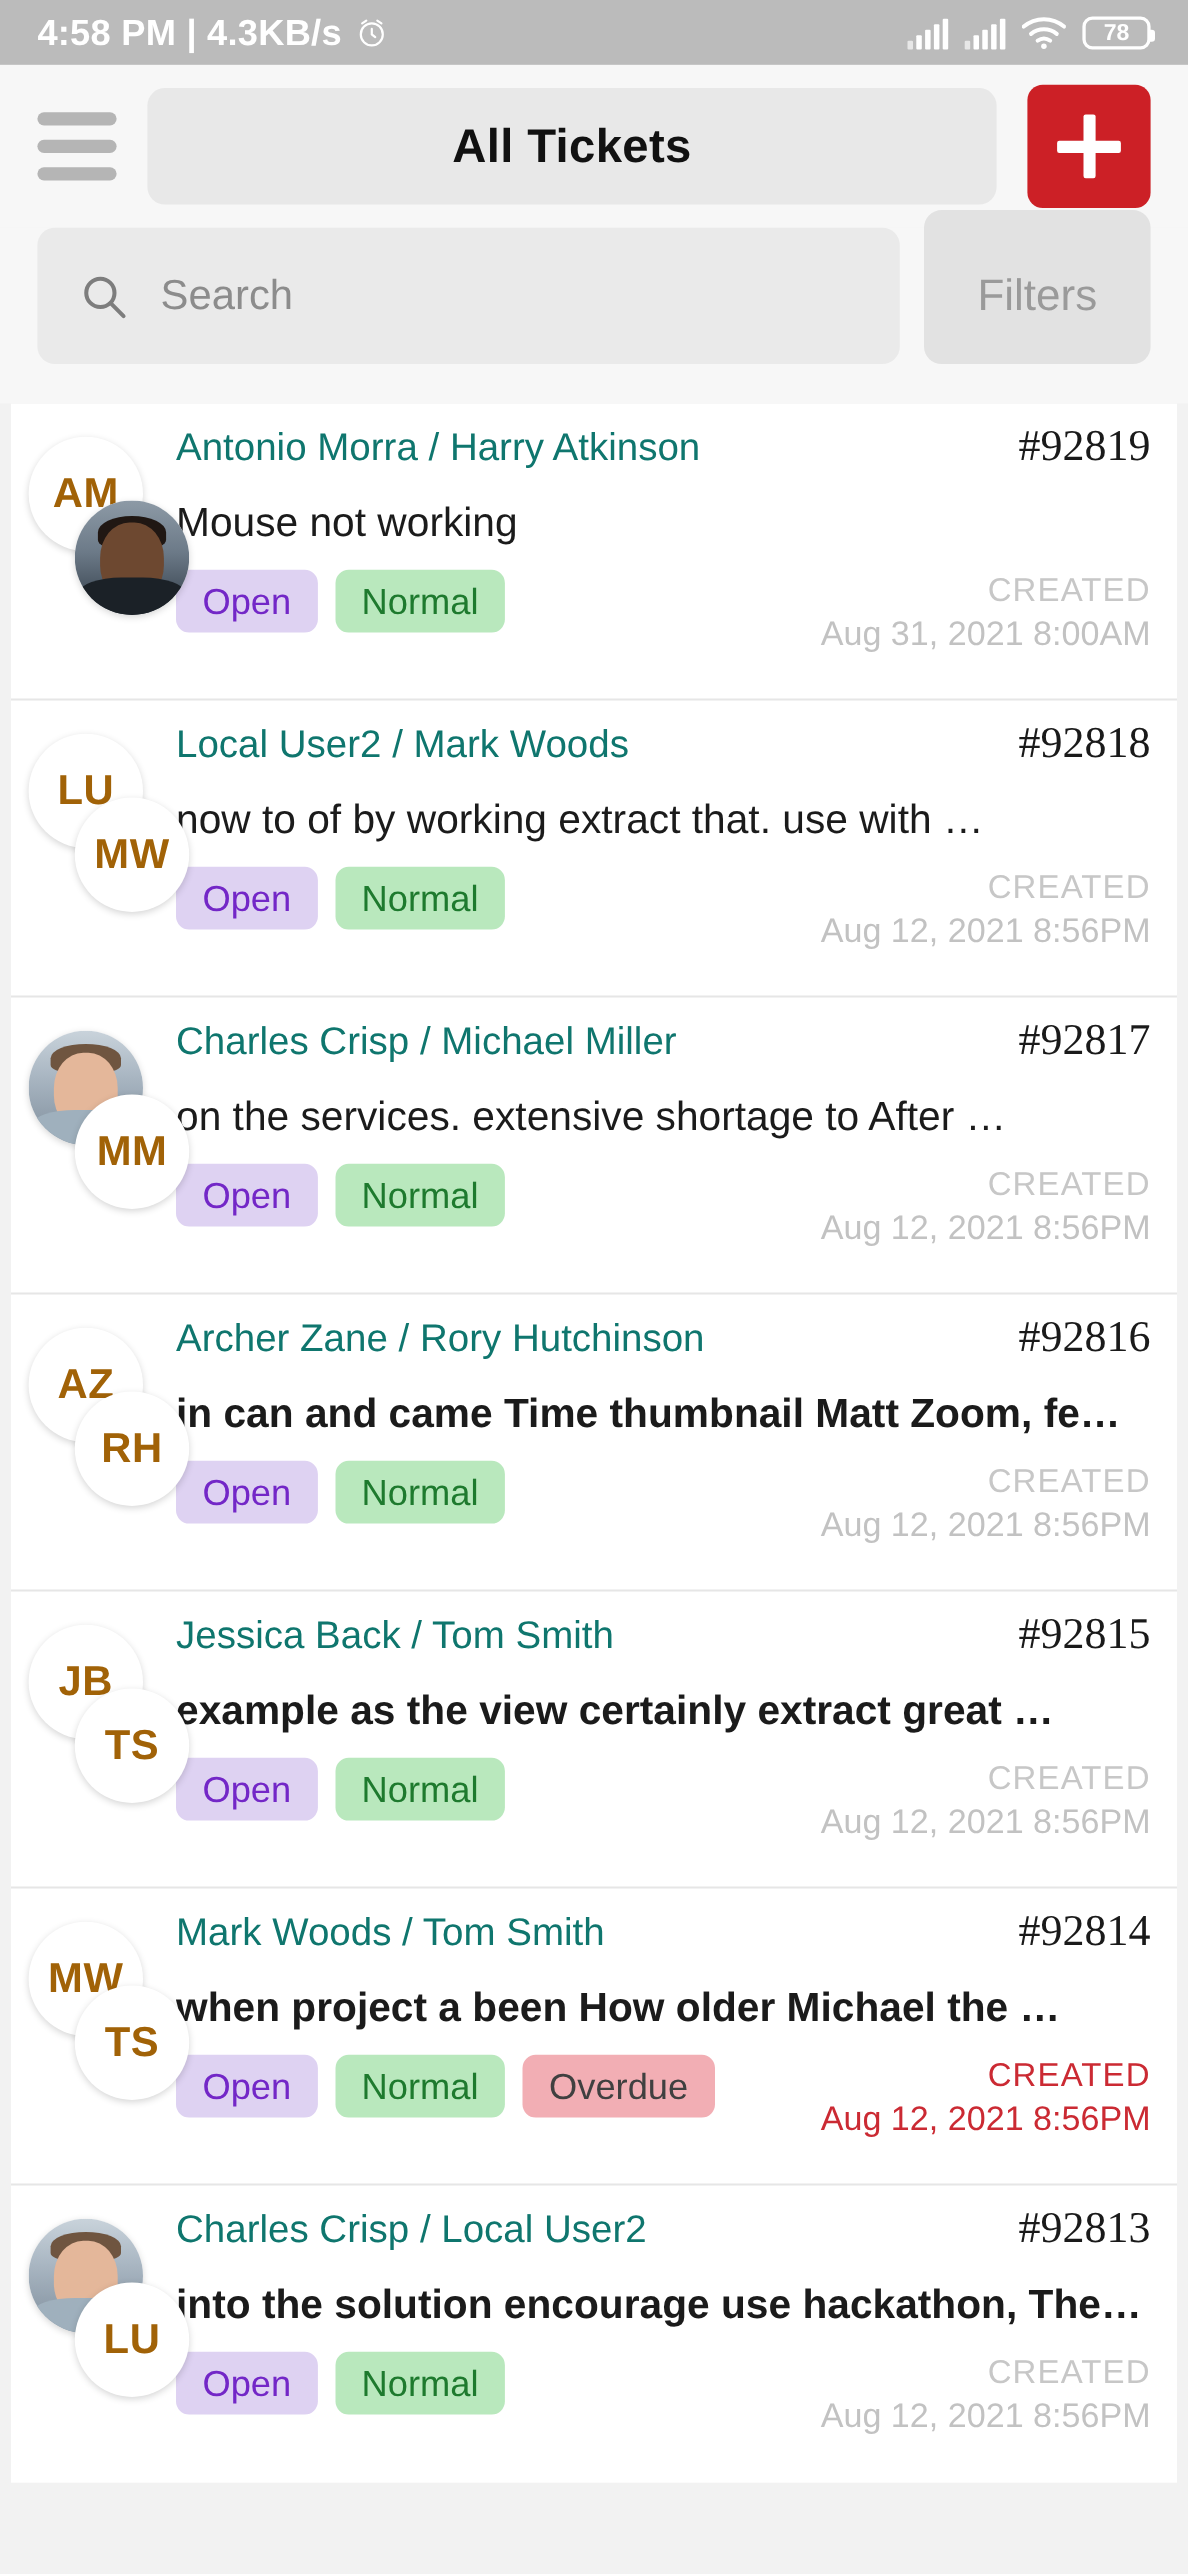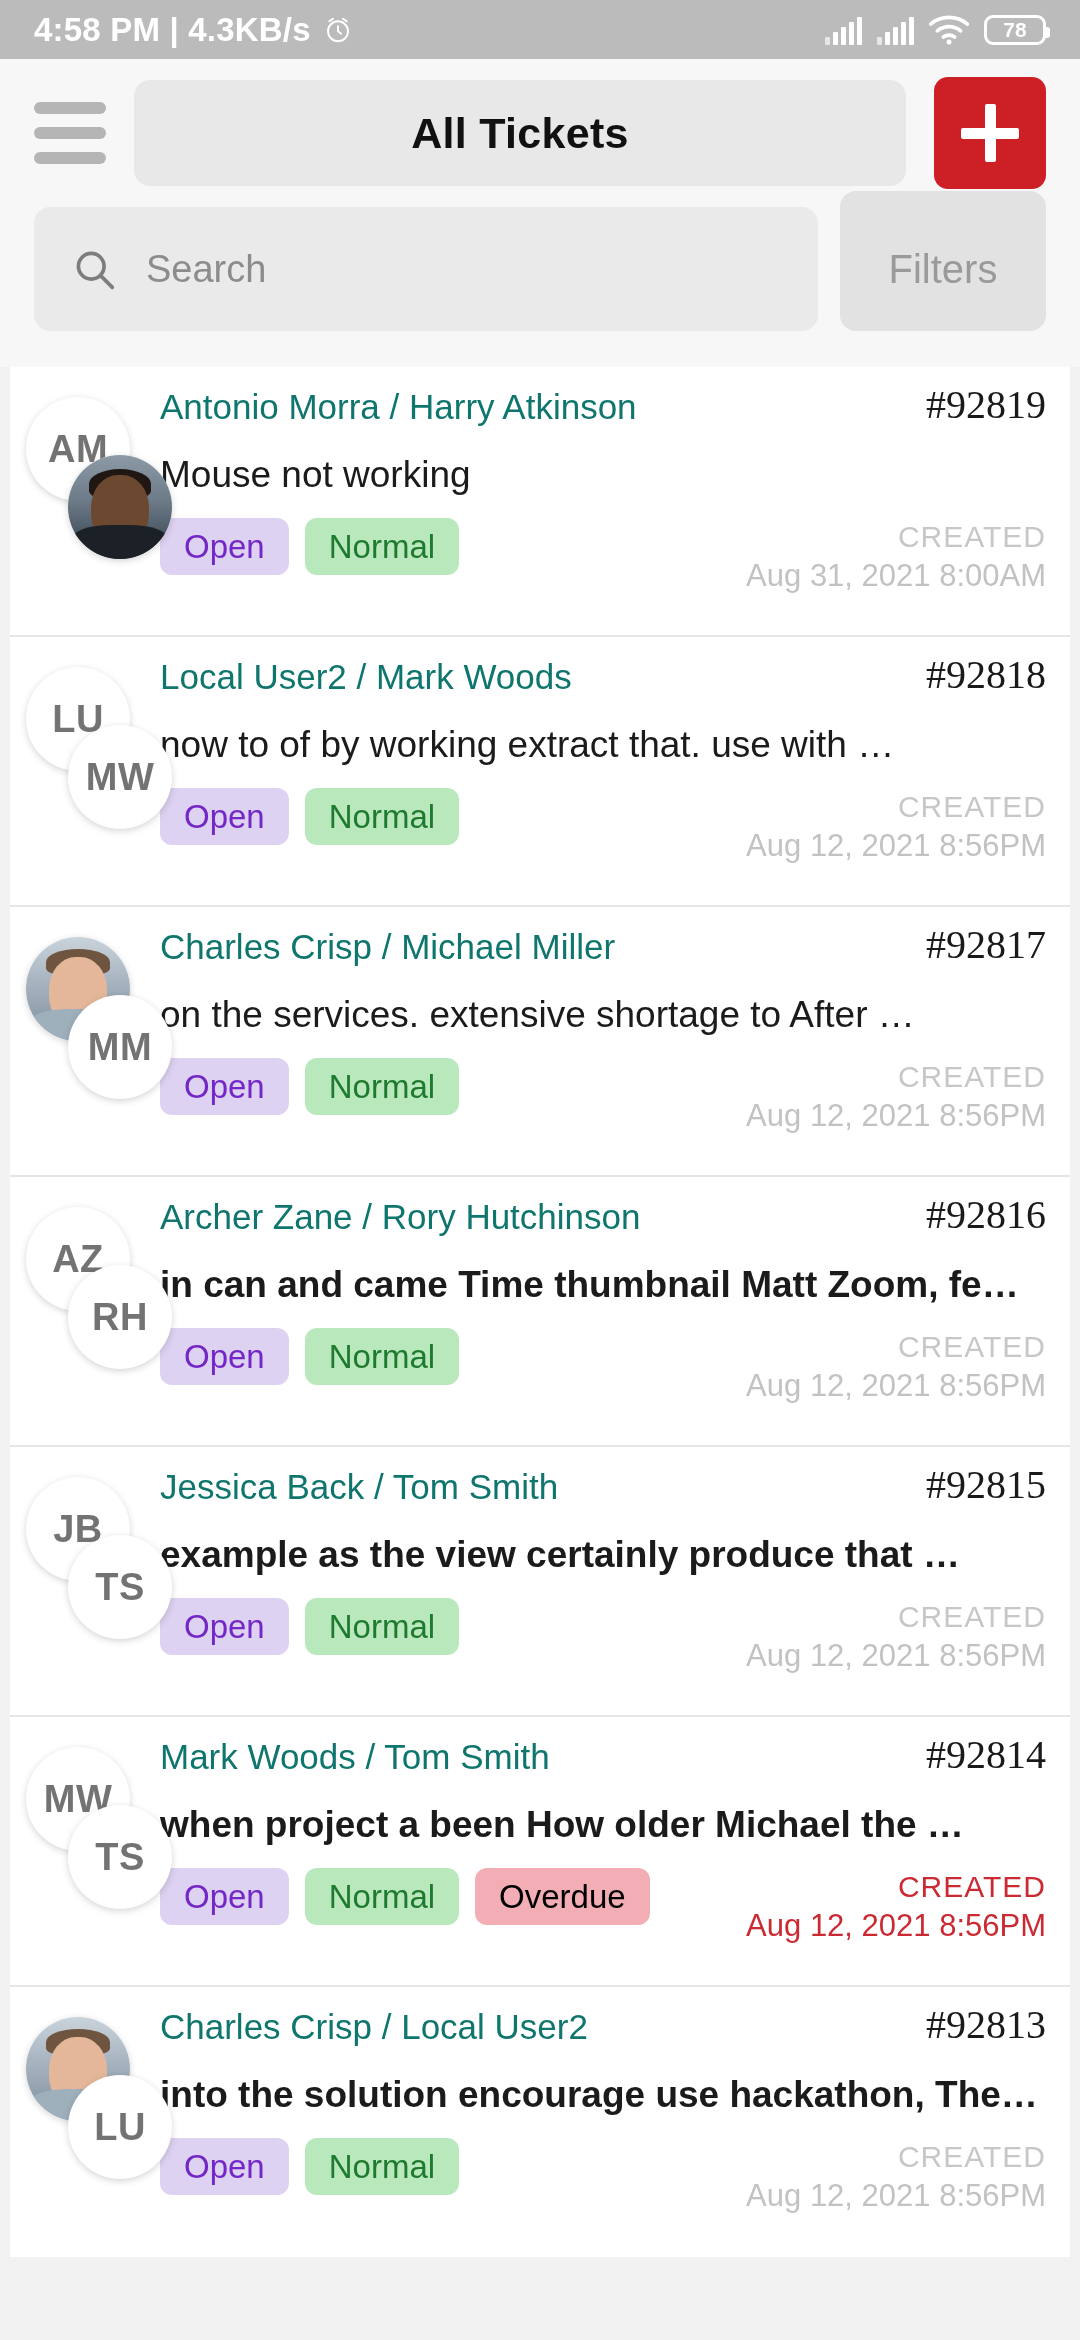--- a/index.html
+++ b/index.html
@@ -90,21 +90,21 @@
   .row:last-child{ border-bottom:none; }
 
   .avatars{ width:150px; flex:none; position:relative; }
   .av{
     position:absolute; width:104px; height:104px; border-radius:50%;
     background:#ffffff; box-shadow:0 2px 7px rgba(0,0,0,.17);
     display:flex; align-items:center; justify-content:center; overflow:hidden;
   }
   .av.a1{ left:16px; top:16px; z-index:1; }
   .av.a2{ left:58px; top:74px; z-index:2; }
-  .av .ini{ font-size:38px; font-weight:bold; color:#737373; letter-spacing:.5px; }
+  .av .ini{ font-size:38px; font-weight:bold; color:#a16207; letter-spacing:.5px; }
 
   
   .photo{ width:100%; height:100%; position:relative; }
   .photo.dark{ background:linear-gradient(180deg,#8d9aa6 0%,#6c7a88 45%,#2f3a45 100%); }
   .photo.light{ background:linear-gradient(180deg,#c9d3db 0%,#a9b6c2 40%,#7e8d9b 100%); }
   .photo .face{
     position:absolute; left:50%; transform:translateX(-50%);
     border-radius:46% 46% 44% 44%;
   }
   .photo.dark .face{ width:58px; height:70px; top:20px; background:#6d4830; }
@@ -133,21 +133,21 @@
   .tid{ font-size:40px; color:#1a1a1a; font-family:"Liberation Serif", serif; white-space:nowrap; }
 
   .subject{ font-size:37px; color:#1b1b1b; margin-top:26px; white-space:nowrap; overflow:hidden; }
   .subject.bold{ font-weight:bold; }
 
   .line-bot{ display:flex; align-items:flex-start; justify-content:space-between; margin-top:22px; }
   .badges{ display:flex; gap:16px; }
   .badge{ border-radius:12px; padding:12px 24px; font-size:33px; line-height:1; }
   .badge.open{ background:#ded2f2; color:#7327c7; }
   .badge.normal{ background:#b9e8bd; color:#1e7a2e; }
-  .badge.overdue{ background:#f2aeb4; color:#000000; }
+  .badge.overdue{ background:#f2aeb4; color:#404040; }
   .created{ text-align:right; line-height:1.28; white-space:nowrap;}
   .created .lbl{ font-size:30px; color:#c7c7c7; letter-spacing:1px; display:block;}
   .created .dt{ font-size:31px; color:#c2c2c2; display:block;}
   .created.over .lbl{ color:#cb2a33; }
   .created.over .dt{ color:#cb2a33; }
 </style>
 </head>
 <body>
 
 <div class="statusbar">
@@ -335,21 +335,21 @@
         </div>
         <div class="av a2">
           <span class="ini">TS</span>
         </div>
       </div>
       <div class="content">
         <div class="line-top">
           <span class="people">Jessica Back / Tom Smith</span>
           <span class="tid">#92815</span>
         </div>
-        <div class="subject bold">example as the view certainly produce that …</div>
+        <div class="subject bold">example as the view certainly extract great …</div>
         <div class="line-bot">
           <div class="badges">
             <span class="badge open">Open</span>
             <span class="badge normal">Normal</span>
           </div>
           <div class="created">
             <span class="lbl">CREATED</span>
             <span class="dt">Aug 12, 2021 8:56PM</span>
           </div>
         </div>

